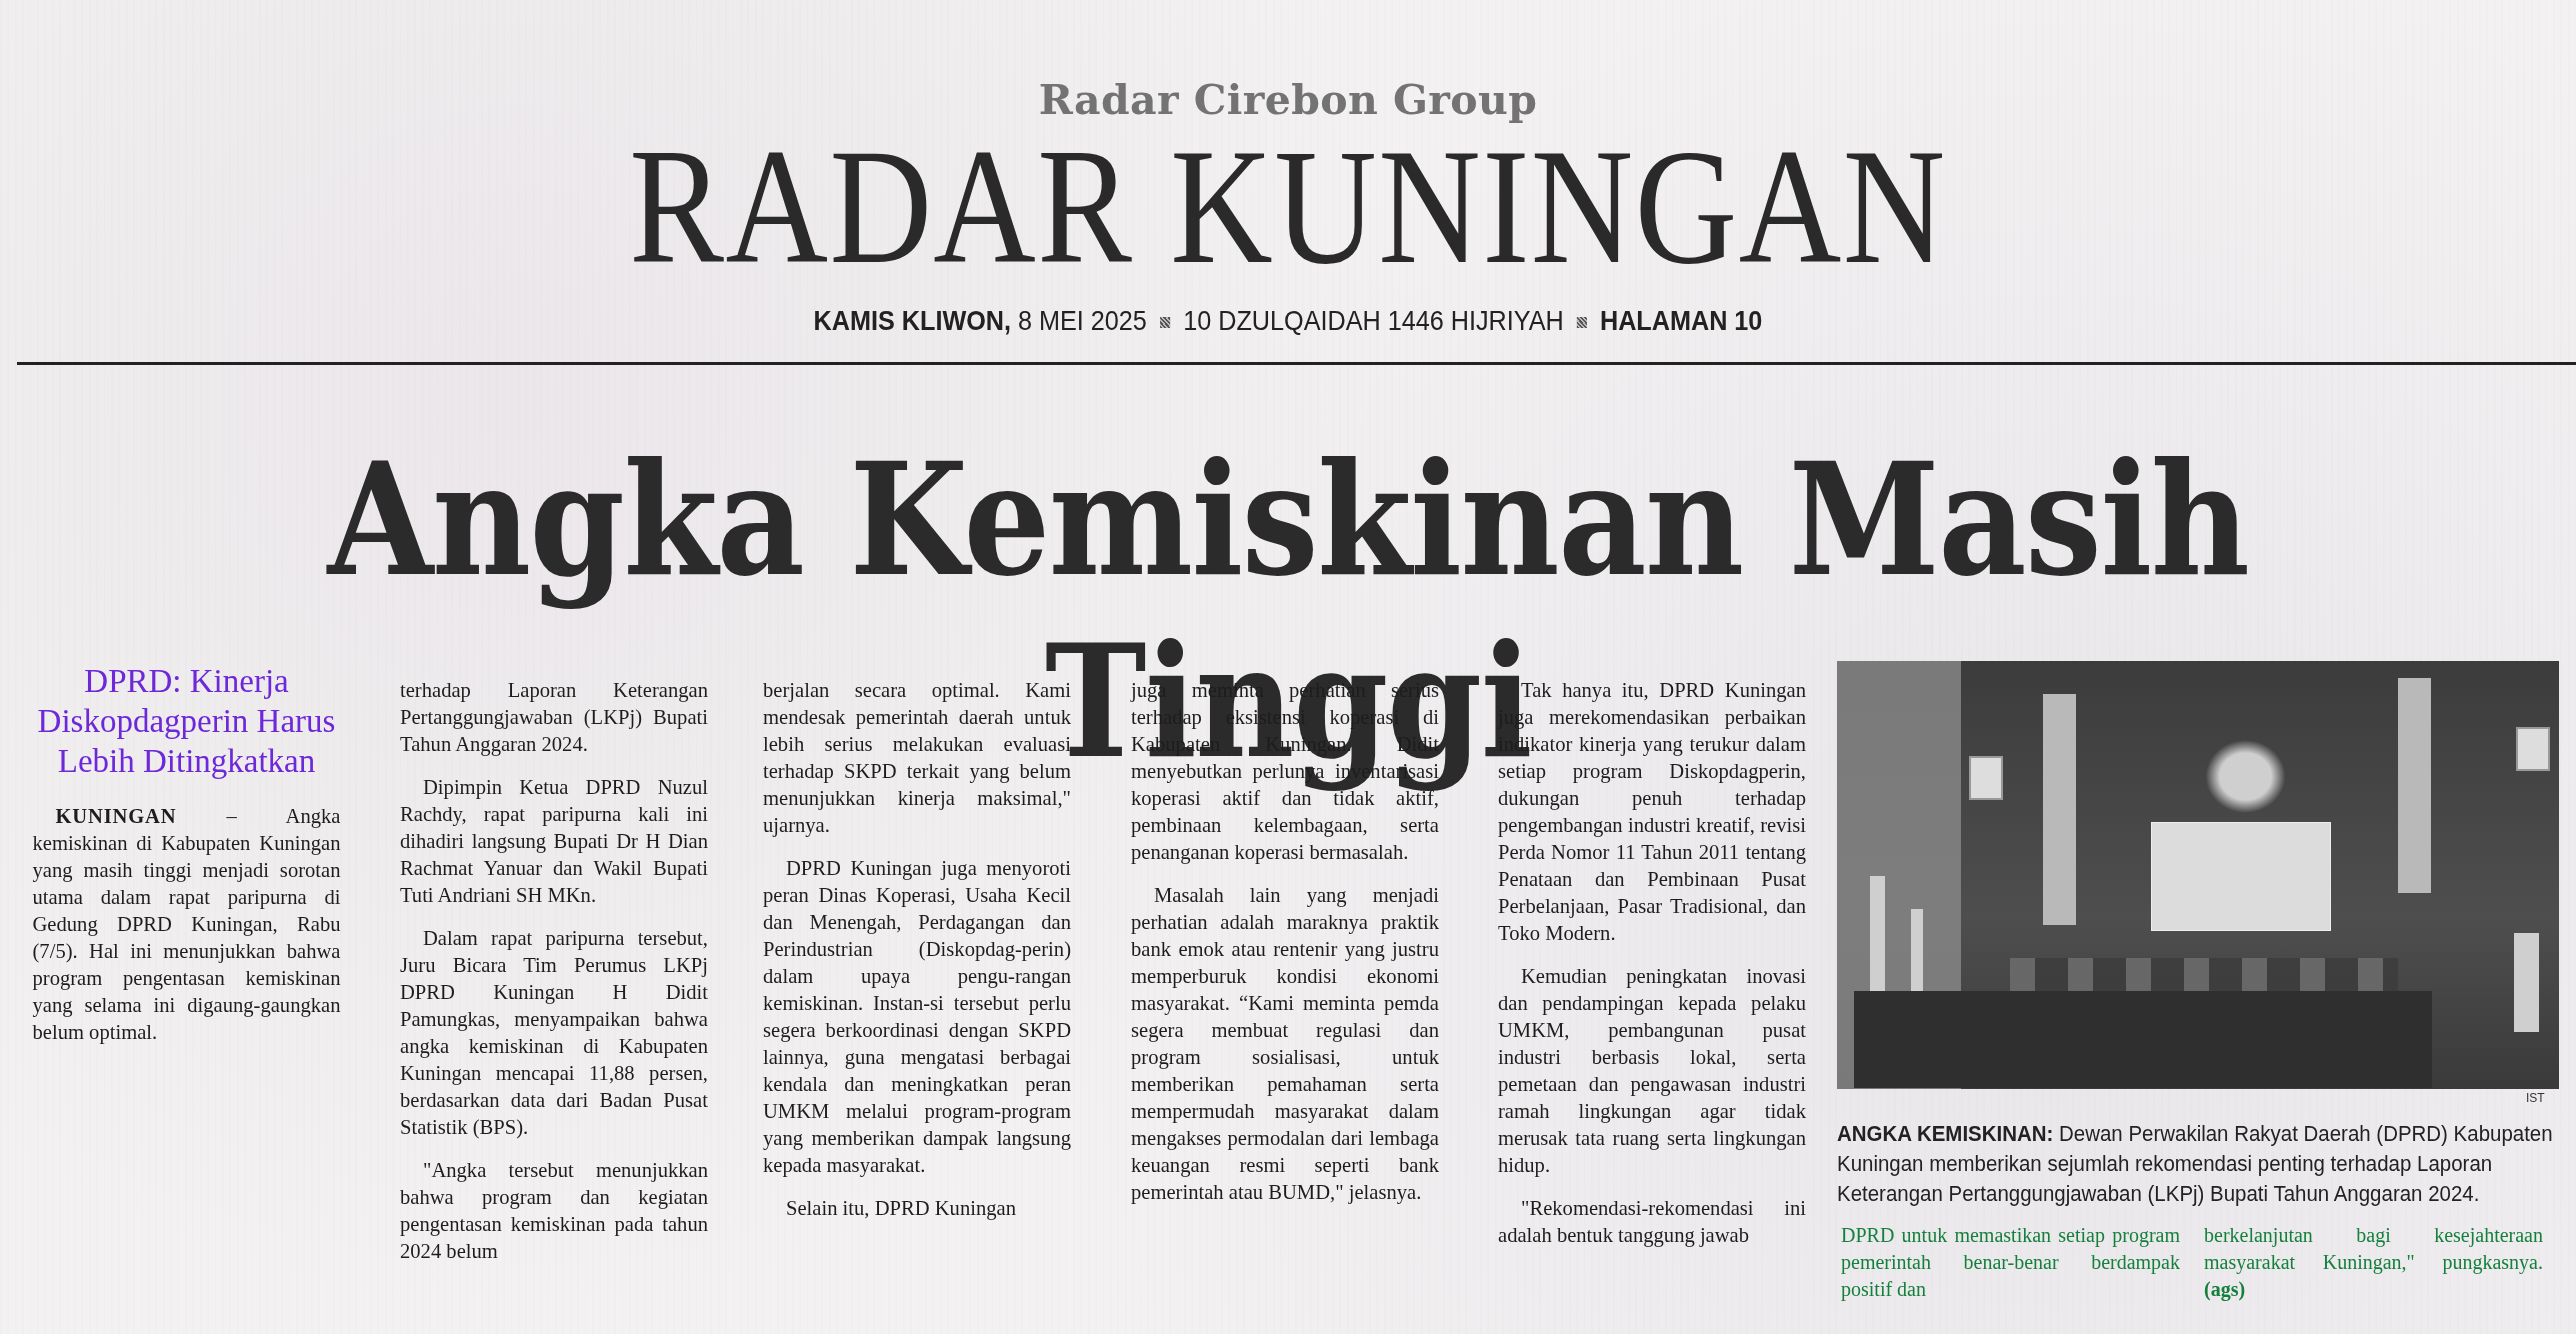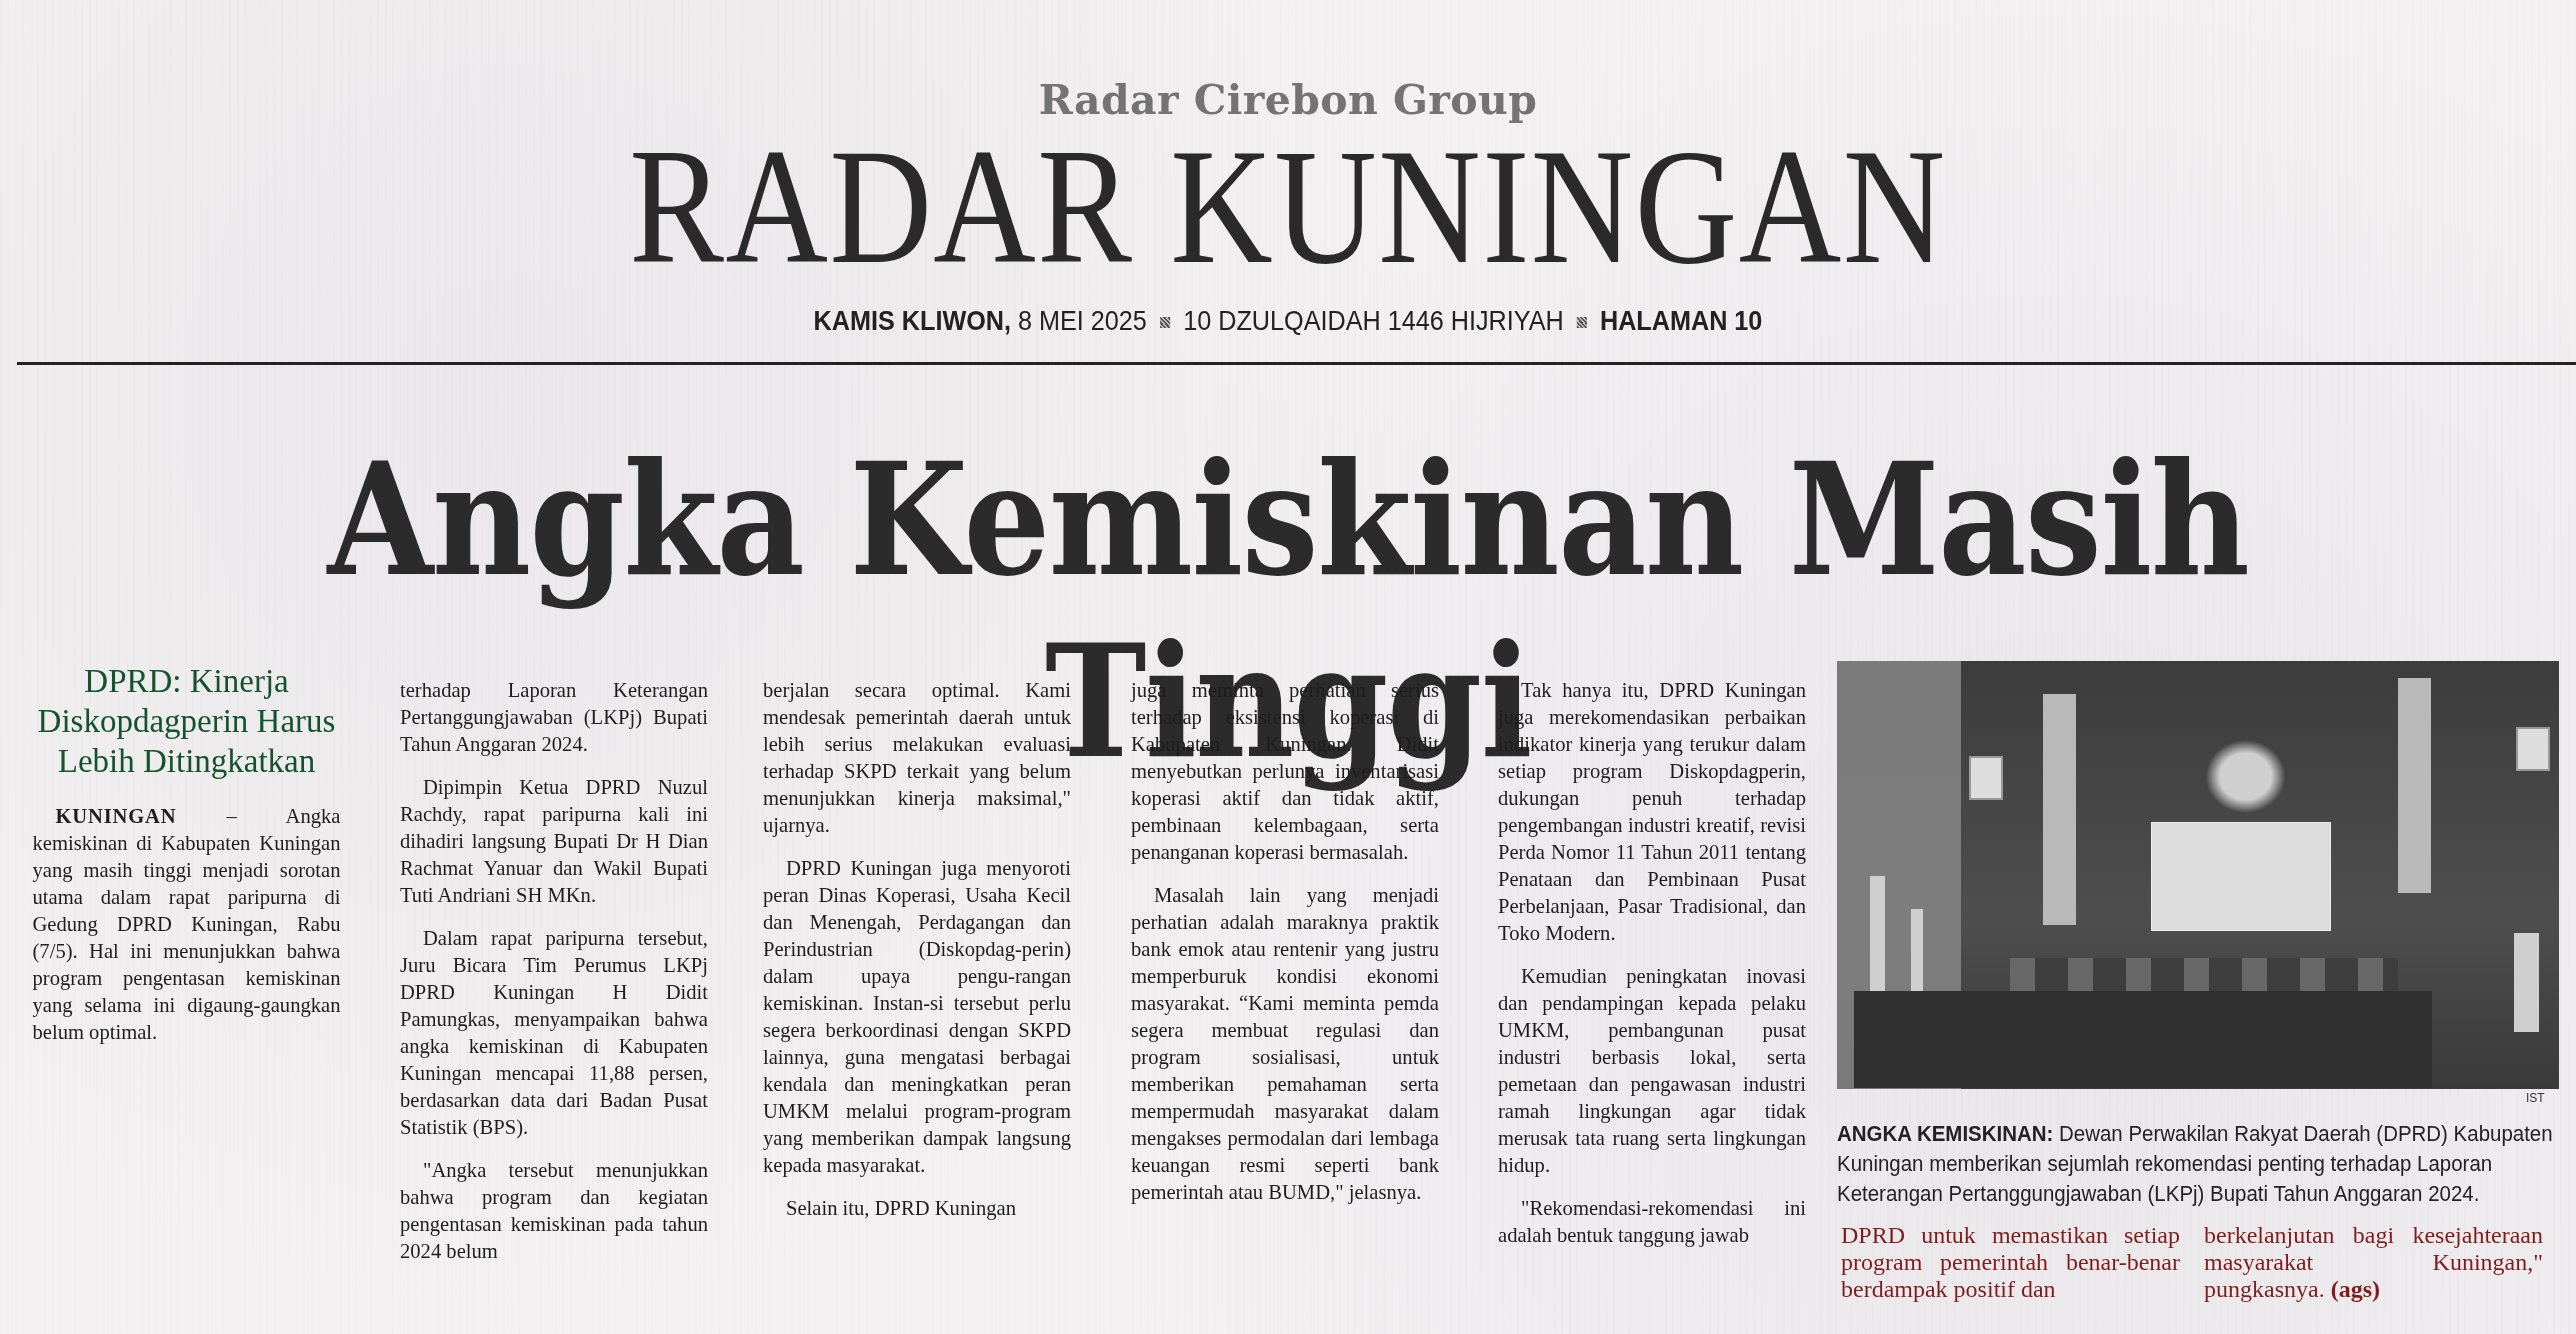--- a/index.html
+++ b/index.html
@@ -49,21 +49,21 @@
   }
   .col {
     position:absolute; top:661px; width:340px;
     font-family:"DejaVu Serif", serif; font-size:20.6px; line-height:27px;
     text-align:justify; color:#1d1d1d;
   }
   .col p { margin:16px; text-indent:23px;font-family:Liberation Serif, serif; }
   .col p.noindent { text-indent:0; }
   .subhead {
     font-family:"Liberation Serif", serif; font-size:33px; line-height:40px;
-    text-align:center; margin:0 0 21.5px 0; color:#14532d;
+    text-align:center; margin:0 0 21.5px 0; color:#6d28d9;
   }
   .dateline-lead { font-weight:bold; letter-spacing:0.8px; }
   .photo {
     position:absolute; left:1837px; top:661px; width:722px; height:428px;
     background:#4a4a4a; overflow:hidden;
   }
   .photo .wall { position:absolute; inset:0; background:linear-gradient(180deg,#3c3c3c 0%,#4e4e4e 60%,#3a3a3a 100%); }
   .photo .leftwall { position:absolute; left:0; top:0; width:124px; height:462px; background:#8a8a8a; opacity:0.8; }
   .photo .curtain { position:absolute; background:#b9b9b9; }
   .photo .banner {
@@ -84,22 +84,22 @@
     font-size:12px; color:#333;
   }
   .caption {
     position:absolute; left:1837px; top:1119px; width:727px;
     font-family:"Liberation Sans", sans-serif; font-size:22px; line-height:30px; color:#222;
     transform:scaleX(0.93); transform-origin:left top; width:781px;
   }
   .caption b { font-weight:bold; }
   .subcol {
     position:absolute; top:1222px; width:339px;
-    font-family:"Liberation Serif", serif; font-size:24px; line-height:27px;
-    text-align:justify; color:#7f1d1d;
+    font-family:"Liberation Serif", serif; font-size:20px; line-height:27px;
+    text-align:justify; color:#15803d;
   }
   .subcol p { margin:0; }
 </style>
 </head>
 <body>
 
 <div class="paper-noise"></div>
 
 <div class="group">Radar Cirebon Group</div>
 <div class="masthead">RADAR KUNINGAN</div>

